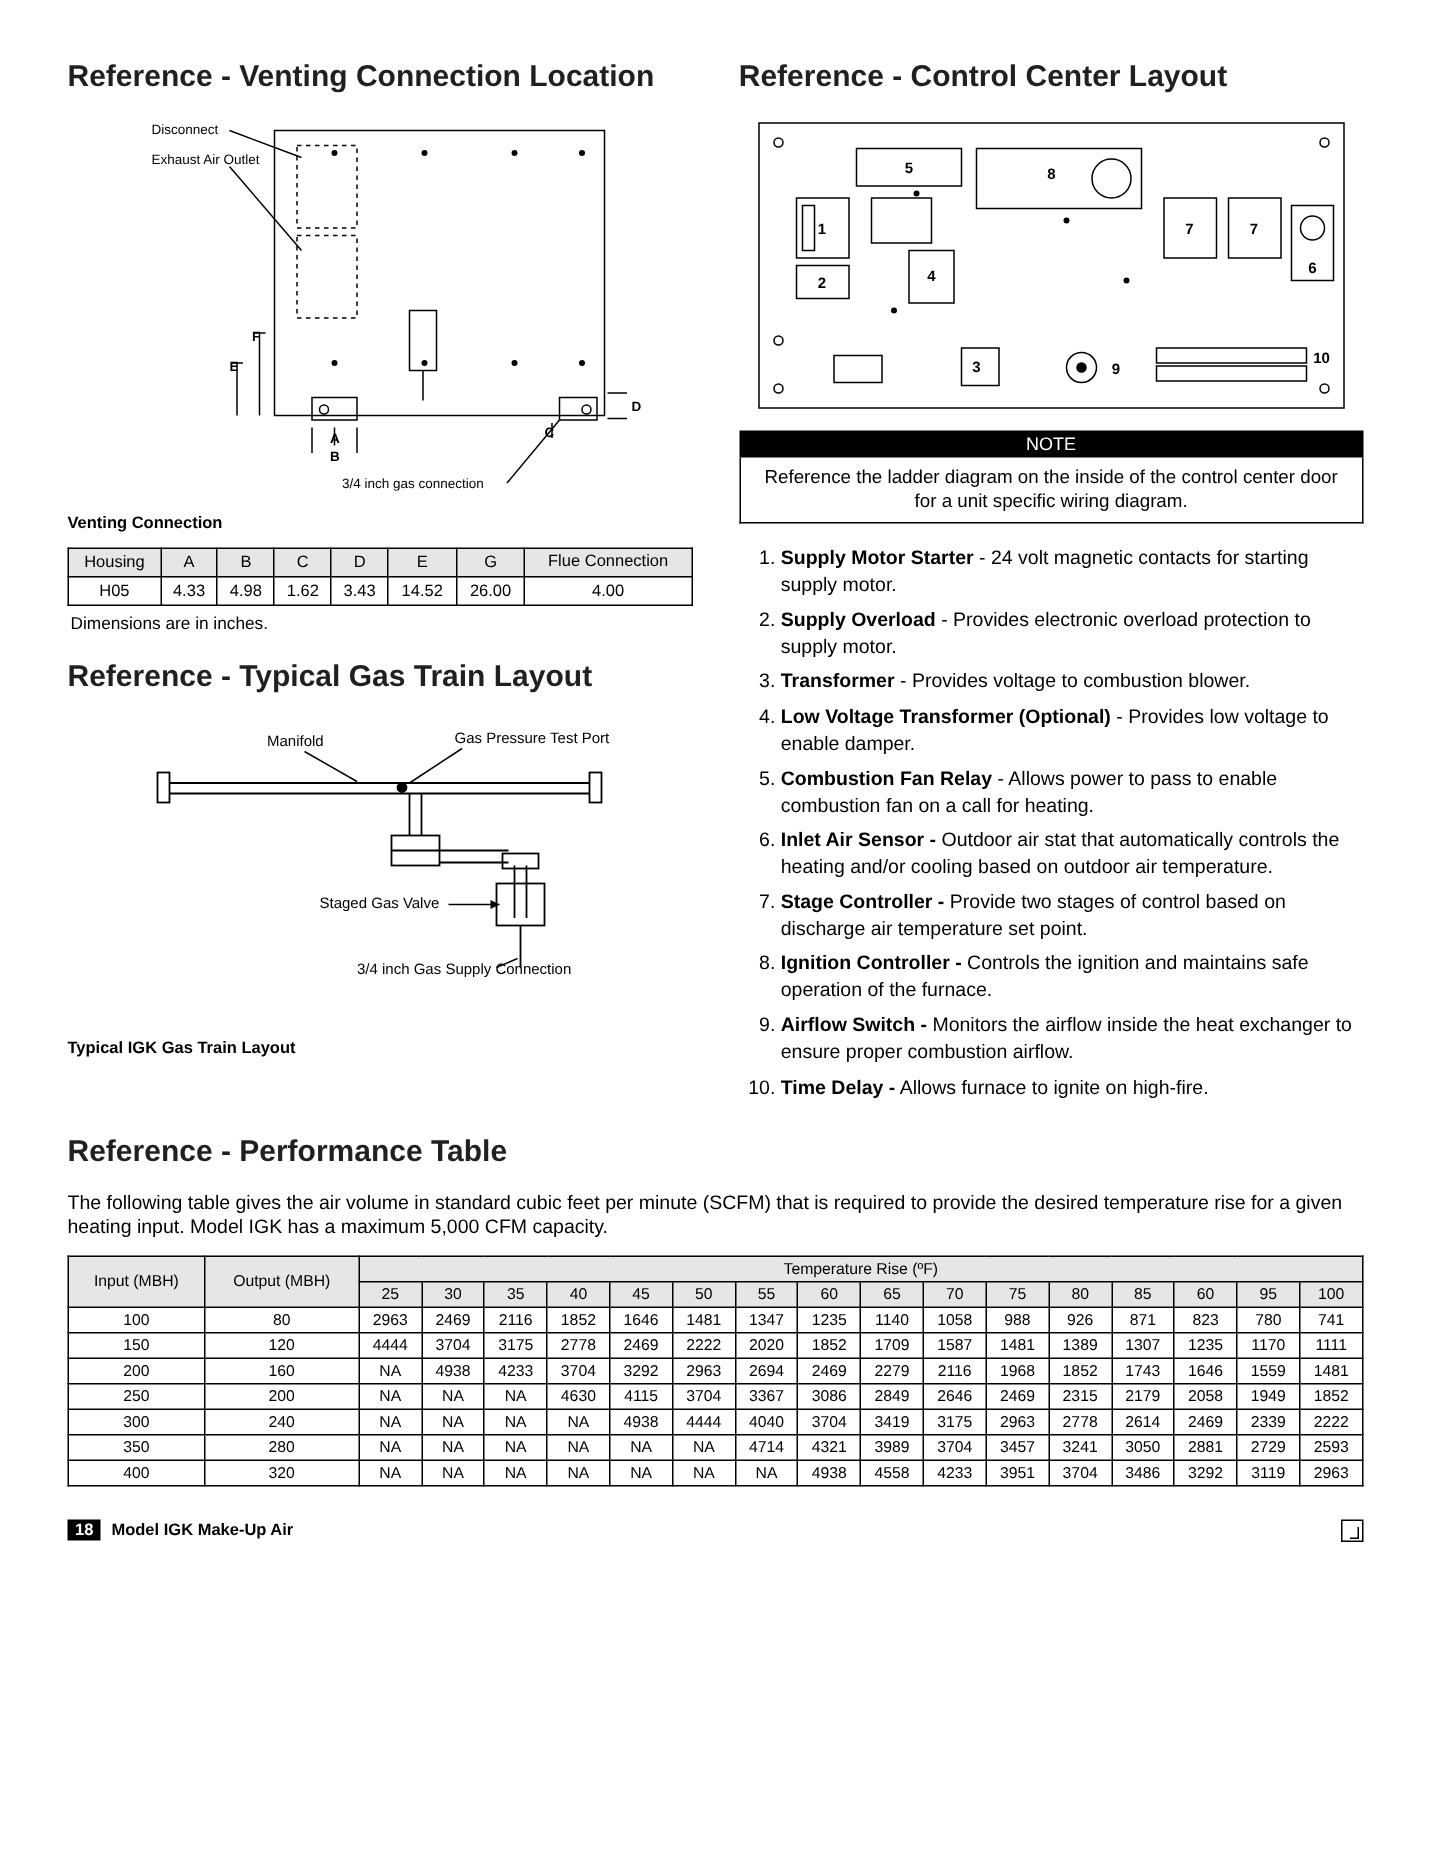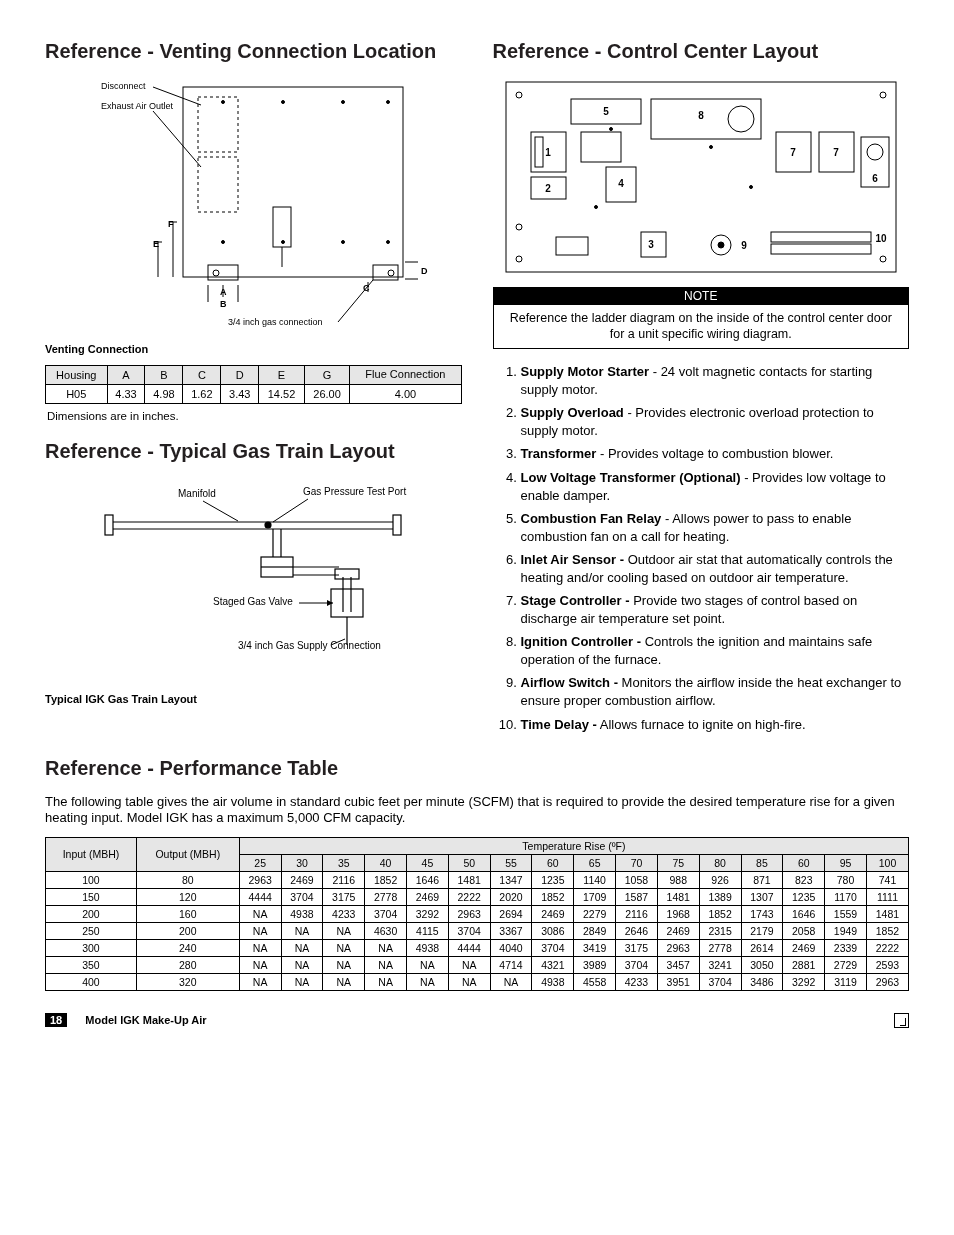--- a/index.html
+++ b/index.html
@@ -103,21 +103,21 @@
     display: flex;
     justify-content: space-between;
     align-items: center;
     font-size: 11px;
     font-weight: bold;
   }
   .footer .pg {
     background: #000;
     color: #fff;
     padding: 1px 5px;
-    margin-right: 15px;
+    margin-right: 4px;
   }
   .logo-sq {
     width: 13px;
     height: 13px;
     border: 1.5px solid #000;
     position: relative;
     display:inline-block;
   }
   .logo-sq::after{
     content:"";

